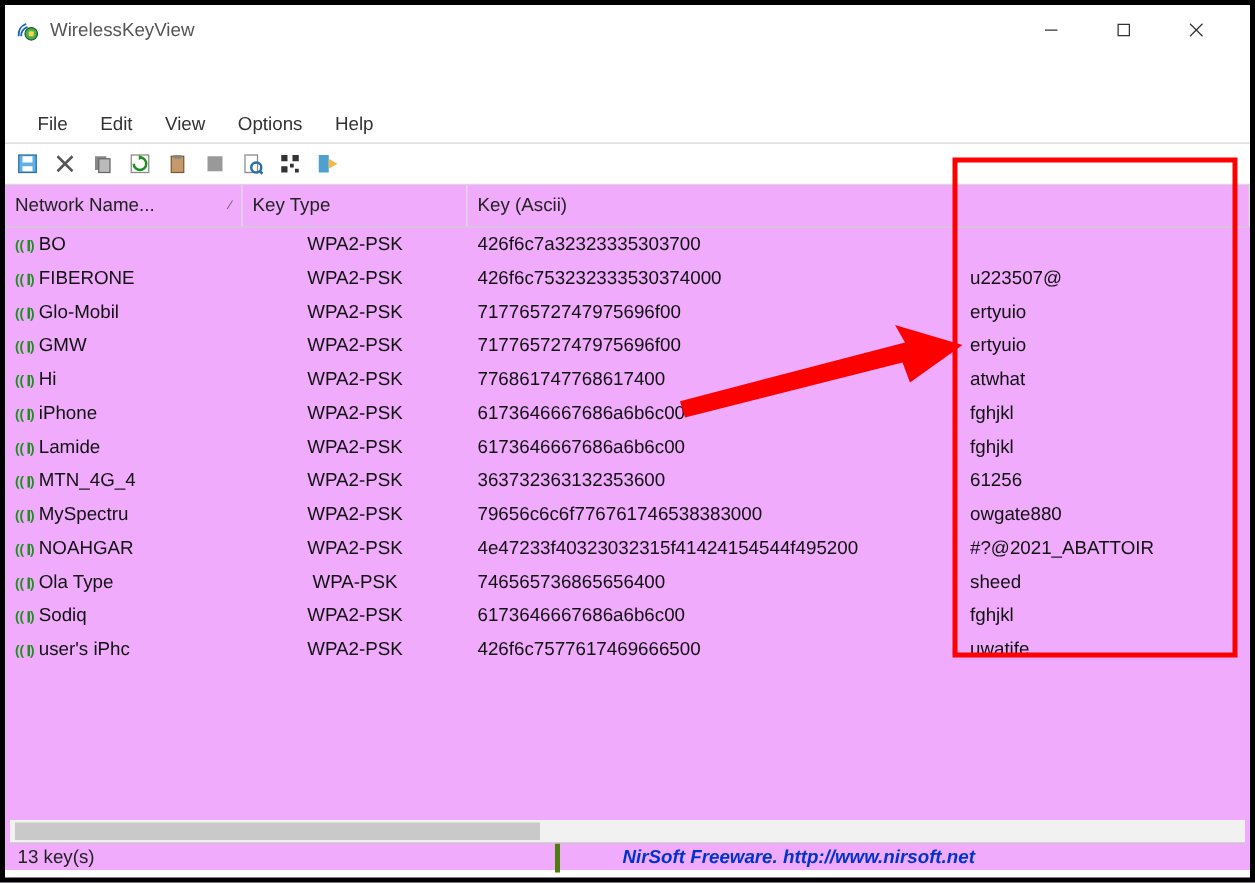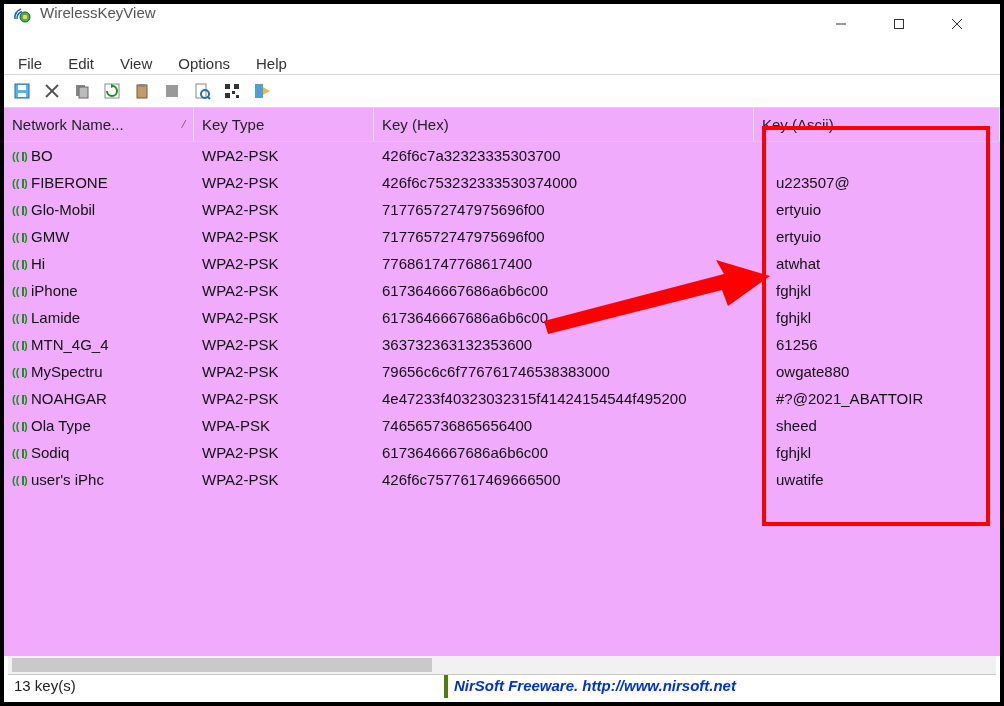--- a/index.html
+++ b/index.html
@@ -1,47 +1,47 @@
 <!DOCTYPE html>
 <html><head>
 <meta charset="utf-8">
 <style>
   * { box-sizing: border-box; font-family: "Segoe UI", Tahoma, sans-serif; }
   body { margin: 0; background: #fff; }
   .outer { border: 4px solid #000; width: 1004px; height: 706px; position: relative; background:#fff;}
-  .titlebar { height: 40px; display: flex; align-items: flex-start; padding: 0 14px 0 8px; }
+  .titlebar { height: 40px; display: flex; align-items: center; padding: 0 14px 0 8px; }
   .titlebar .app-icon { width: 20px; height: 20px; margin-right: 8px; display:inline-block;}
   .titlebar .title { flex: 1; color: #555; font-size: 15px; }
   .winbtns { display: flex; }
   .winbtn { width: 58px; height: 40px; display: flex; align-items: center; justify-content: center; color:#333;}
-  .menubar { height: 30px; display: flex; align-items: flex-end; padding: 0 12px; gap: 22px; color:#333; font-size:15px;}
+  .menubar { height: 30px; display: flex; align-items: center; padding: 0 24px; gap: 22px; color:#333; font-size:15px;margin-top:40px;}
   .mitem { padding: 2px 2px; }
   .toolbar { height: 34px; border-top:1px solid #d8d8d8; border-bottom:1px solid #d8d8d8; display:flex; align-items:center; padding:0 6px; gap:6px;}
   .tbtn { width:24px; height:24px; display:flex; align-items:center; justify-content:center; }
   .grid-area { position: relative; height: calc(706px - 8px - 40px - 30px - 34px - 18px - 28px); overflow: hidden; background:#f0abfc;}
   .colheaders { position:absolute; top:0; left:0; right:0; height:34px; display:flex; border-bottom:1px solid #d0d0d0;}
   .colh { border-right:1px solid #e0e0e0; padding: 6px 8px; color:#222; font-size:15px; display:flex; align-items:center;}
   .colh.name { width:190px; justify-content:space-between;}
   .colh.type { width:180px; }
   .colh.hex  { width:380px; }
   .colh.asc  { flex:1;text-align:center; }
   .sort { font-size:10px; color:#555; margin-left:4px;}
   .rows { position:absolute; top:34px; left:0; right:0; }
   .row { height:27px; display:flex; align-items:center; font-size:15px; color:#111;}
   .cell { padding:0 8px; white-space:nowrap; overflow:hidden;}
   .cell.name { width:190px; display:flex; align-items:center; gap:3px;}
-  .cell.type { width:180px; }
+  .cell.type { width:180px;text-align:center; }
   .cell.hex  { width:380px; }
   .cell.asc  { flex:1; padding-left: 22px;}
   .wifi-ico { display:inline-flex; width:16px; height:14px; align-items:flex-end;}
   .hscroll-track { position:absolute; left:4px; right:4px; bottom:28px; height:18px; background:#f1f1f1;}
   .hscroll-thumb { position:absolute; left:4px; top:2px; height:14px; width:420px; background:#c9c9c9;}
   .statusbar { position:absolute; left:4px; right:4px; bottom:4px; height:24px; border-top:1px solid #c8c8c8; display:flex;}
   .status-left { width:440px; border-right:4px solid #4d7c0f; padding:2px 6px; font-size:15px; color:#222;}
-  .status-right { flex:1; padding:2px 6px; font-size:15px; color:#0033cc; font-weight:600; font-style:italic;}
+  .status-right { flex:1; padding:2px 6px; font-size:15px; color:#0033cc; font-weight:600; font-style:italic;margin-left:44px;}
   .annot-box { position:absolute; border:4px solid #ff0000; pointer-events:none; }
   .annot-arrow { position:absolute; pointer-events:none; }
 </style>
 </head>
 <body>
 
 <div class="outer">
 
   <div class="titlebar">
     <span class="app-icon">
@@ -143,21 +143,20 @@
       </span>
   </div>
 
   <div class="grid-area">
     <div class="colheaders">
       <div class="colh name">
         <span>Network Name...</span>
         <span class="sort">⁄</span>
       </div>
       <div class="colh type">Key Type</div>
-      <div class="colh hex">Key (Hex)</div>
       <div class="colh asc">Key (Ascii)</div>
     </div>
     <div class="rows" id="rows">
         <div class="row">
           <div class="cell name">
             <span class="wifi-ico">
               <svg width="16" height="14">
                 <text x="0" y="11" font-size="11" fill="#1e8f1e" font-weight="bold">((</text>
                 <rect x="10" y="3" width="2" height="9" fill="#1e8f1e"></rect>
                 <text x="12" y="11" font-size="11" fill="#1e8f1e" font-weight="bold">)</text>

